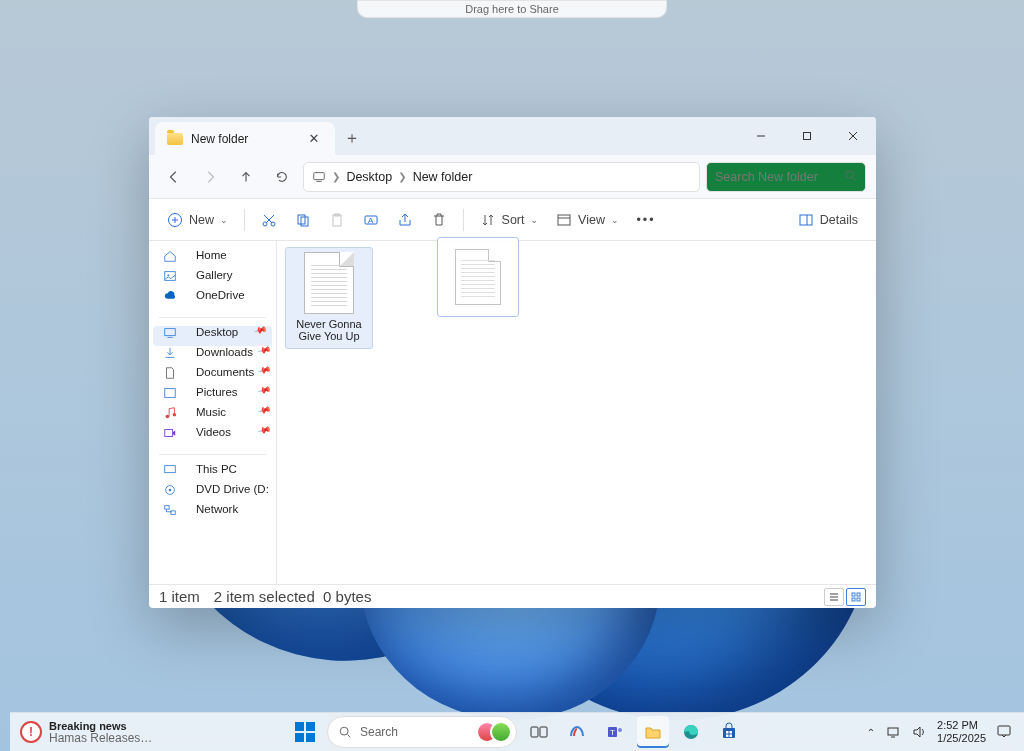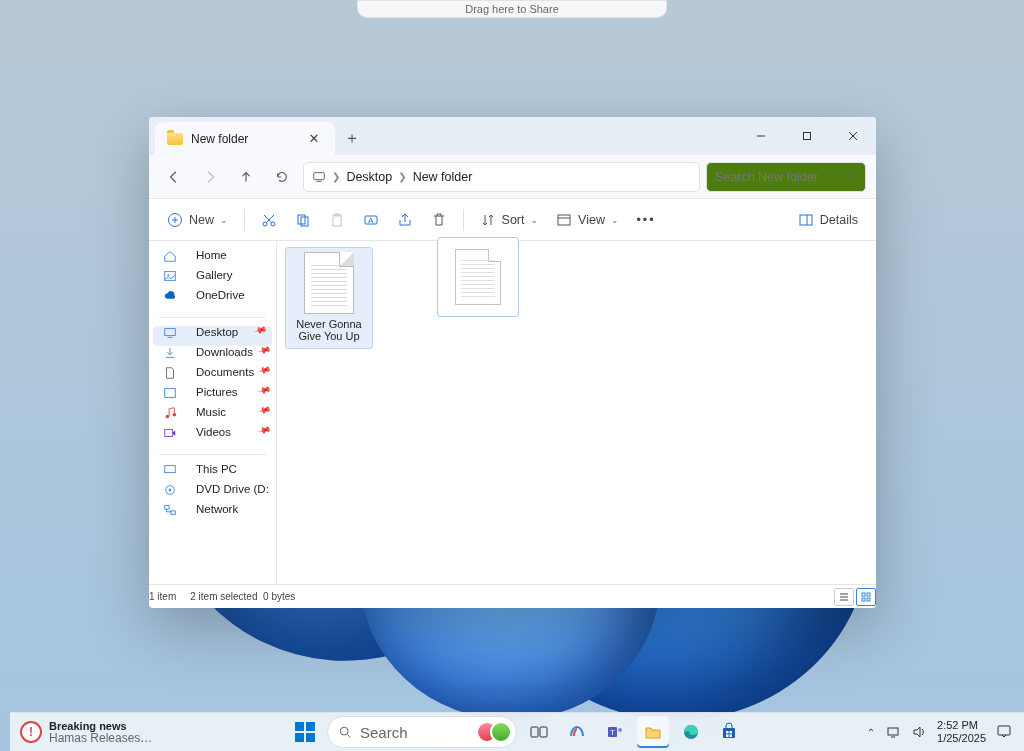--- a/index.html
+++ b/index.html
@@ -29,21 +29,21 @@
 .newtab { width: 34px; display: flex; align-items: center; justify-content: center; color: #555; font-size: 16px; margin-top: 5px; }
 .win-controls { margin-left: auto; display: flex; }
 .win-btn { width: 46px; display: flex; align-items: center; justify-content: center; color: #333; }
 .win-btn svg { width: 10px; height: 10px; }
 
 .addrbar { height: 44px; background: #f7f9fc; display: flex; align-items: center; padding: 0 10px; gap: 6px; border-bottom: 1px solid #e6e6e6; }
 .nav-btn { width: 30px; height: 30px; display: flex; align-items: center; justify-content: center; color: #555; border-radius: 4px; }
 .nav-btn.dis { color: #bbb; }
 .breadcrumb { flex: 1; height: 30px; background: #fff; border: 1px solid #e0e0e0; border-radius: 5px; display: flex; align-items: center; padding: 0 8px; gap: 6px; font-size: 12.5px; color: #222; }
 .crumb-sep { color: #888; font-size: 10px; }
-.searchbox { width: 160px; height: 30px; background: #4d7c0f; border: 1px solid #e0e0e0; border-radius: 5px; display: flex; align-items: center; padding: 0 8px; position: relative; }
+.searchbox { width: 160px; height: 30px; background: #15803d; border: 1px solid #e0e0e0; border-radius: 5px; display: flex; align-items: center; padding: 0 8px; position: relative; }
 .searchbox input { border: none; outline: none; background: transparent; width: 100%; font-size: 12.5px; color: #222; }
 .searchbox input::placeholder { color: #777; }
 .search-ico { position: absolute; right: 8px; color: #666; }
 
 .toolbar { height: 42px; display: flex; align-items: center; padding: 0 10px; gap: 2px; border-bottom: 1px solid #e6e6e6; font-size: 12.5px; color: #222; }
 .tbtn { height: 30px; padding: 0 8px; display: flex; align-items: center; gap: 6px; border-radius: 4px; color: #444; }
 .tbtn .chev { font-size: 9px; color: #666; }
 .tsep { width: 1px; height: 22px; background: #e0e0e0; margin: 0 6px; }
 .tbtn svg { width: 16px; height: 16px; }
 .details-btn { margin-left: auto; }
@@ -62,37 +62,37 @@
 .file-icon { width: 50px; height: 62px; margin: 0 auto 4px; background: #fff; border: 1px solid #bbb; position: relative; }
 .file-icon::before { content: ""; position: absolute; right: -1px; top: -1px; width: 14px; height: 14px; background: #fff; border-left: 1px solid #bbb; border-bottom: 1px solid #bbb; }
 .file-icon::after { content: ""; position: absolute; right: -1px; top: -1px; width: 14px; height: 14px; background: linear-gradient(135deg, transparent 49%, #ddd 51%); }
 .file-lines { position: absolute; left: 6px; right: 6px; top: 12px; bottom: 6px; background: repeating-linear-gradient(#d8d8d8 0, #d8d8d8 1px, transparent 1px, transparent 4px); }
 
 .drag-ghost { position: absolute; left: 160px; top: -4px; width: 82px; height: 80px; border: 1px solid #afc8ea; background: rgba(255,255,255,.92); border-radius: 3px; display: flex; align-items: center; justify-content: center; }
 .drag-ghost .gfile { width: 46px; height: 56px; background: #fff; border: 1px solid #c4c4c4; position: relative; }
 .drag-ghost .gfile::before { content: ""; position: absolute; right: -1px; top: -1px; width: 12px; height: 12px; background: #fff; border-left: 1px solid #c4c4c4; border-bottom: 1px solid #c4c4c4; }
 .drag-ghost .glines { position: absolute; left: 5px; right: 5px; top: 10px; bottom: 5px; background: repeating-linear-gradient(#e0e0e0 0, #e0e0e0 1px, transparent 1px, transparent 4px); }
 
-.statusbar { height: 24px; border-top: 1px solid #e6e6e6; display: flex; align-items: center; padding: 0 0; font-size: 10px; color: #444; gap: 14px; }
+.statusbar { height: 24px; border-top: 1px solid #e6e6e6; display: flex; align-items: center; padding: 0 10px; font-size: 15px; color: #444; gap: 14px; }
 .view-toggle { margin-left: auto; display: flex; gap: 2px; }
 .vt-btn { width: 20px; height: 18px; border: 1px solid #ccc; display: flex; align-items: center; justify-content: center; border-radius: 2px; }
 .vt-btn.active { border-color: #3a82d8; color: #3a82d8; }
 
 
 .taskbar { position: absolute; bottom: 0; left: 0; right: 0; height: 39px; background: rgba(238,243,249,.92); backdrop-filter: blur(20px); border-top: 1px solid rgba(0,0,0,.05); display: flex; align-items: center; z-index: 20; margin-left: 10px; }
 .tb-left { display: flex; align-items: center; gap: 7px; padding-left: 10px; }
 .news-ico { width: 22px; height: 22px; background: #fff; border-radius: 50%; border: 2px solid #d44; display: flex; align-items: center; justify-content: center; position: relative; }
 .news-ico::after { content: "!"; color: #d44; font-size: 12px; font-weight: bold; }
 .news-txt { font-size: 11px; line-height: 12px; color: #222; }
 .news-txt .sub { color: #666; font-size: 12px; }
 .tb-center { position: absolute; left: 50%; transform: translateX(-50%); display: flex; align-items: center; gap: 6px; }
 .start-btn { width: 32px; height: 32px; display: flex; align-items: center; justify-content: center; }
 .win-logo { width: 20px; height: 20px; display: grid; grid-template: 1fr 1fr / 1fr 1fr; gap: 2px; }
 .win-logo span { background: #0078d4; }
-.tb-search { width: 190px; height: 32px; background: #fff; border: 1px solid #ddd; border-radius: 16px; display: flex; align-items: center; padding: 0 10px; gap: 8px; font-size: 15px; color: #666; position: relative; }
+.tb-search { width: 190px; height: 32px; background: #fff; border: 1px solid #ddd; border-radius: 16px; display: flex; align-items: center; padding: 0 10px; gap: 8px; font-size: 12px; color: #666; position: relative; }
 .tb-search .extras { position: absolute; right: 4px; display: flex; gap: -4px; }
 .tb-search .bubble { width: 22px; height: 22px; border-radius: 50%; border: 2px solid #fff; }
 .tb-icon { width: 32px; height: 32px; display: flex; align-items: center; justify-content: center; border-radius: 4px; }
 .tb-icon.active { background: rgba(255,255,255,.6); box-shadow: inset 0 -2px 0 #3a82d8; }
 .tb-right { margin-left: auto; display: flex; align-items: center; gap: 10px; padding-right: 12px; font-size: 11px; color: #222; }
 .tray-icons { display: flex; align-items: center; gap: 10px; color: #333; }
 .clock { line-height: 13px; }
 
 
 .side-item svg { width: 14px; height: 14px; }

